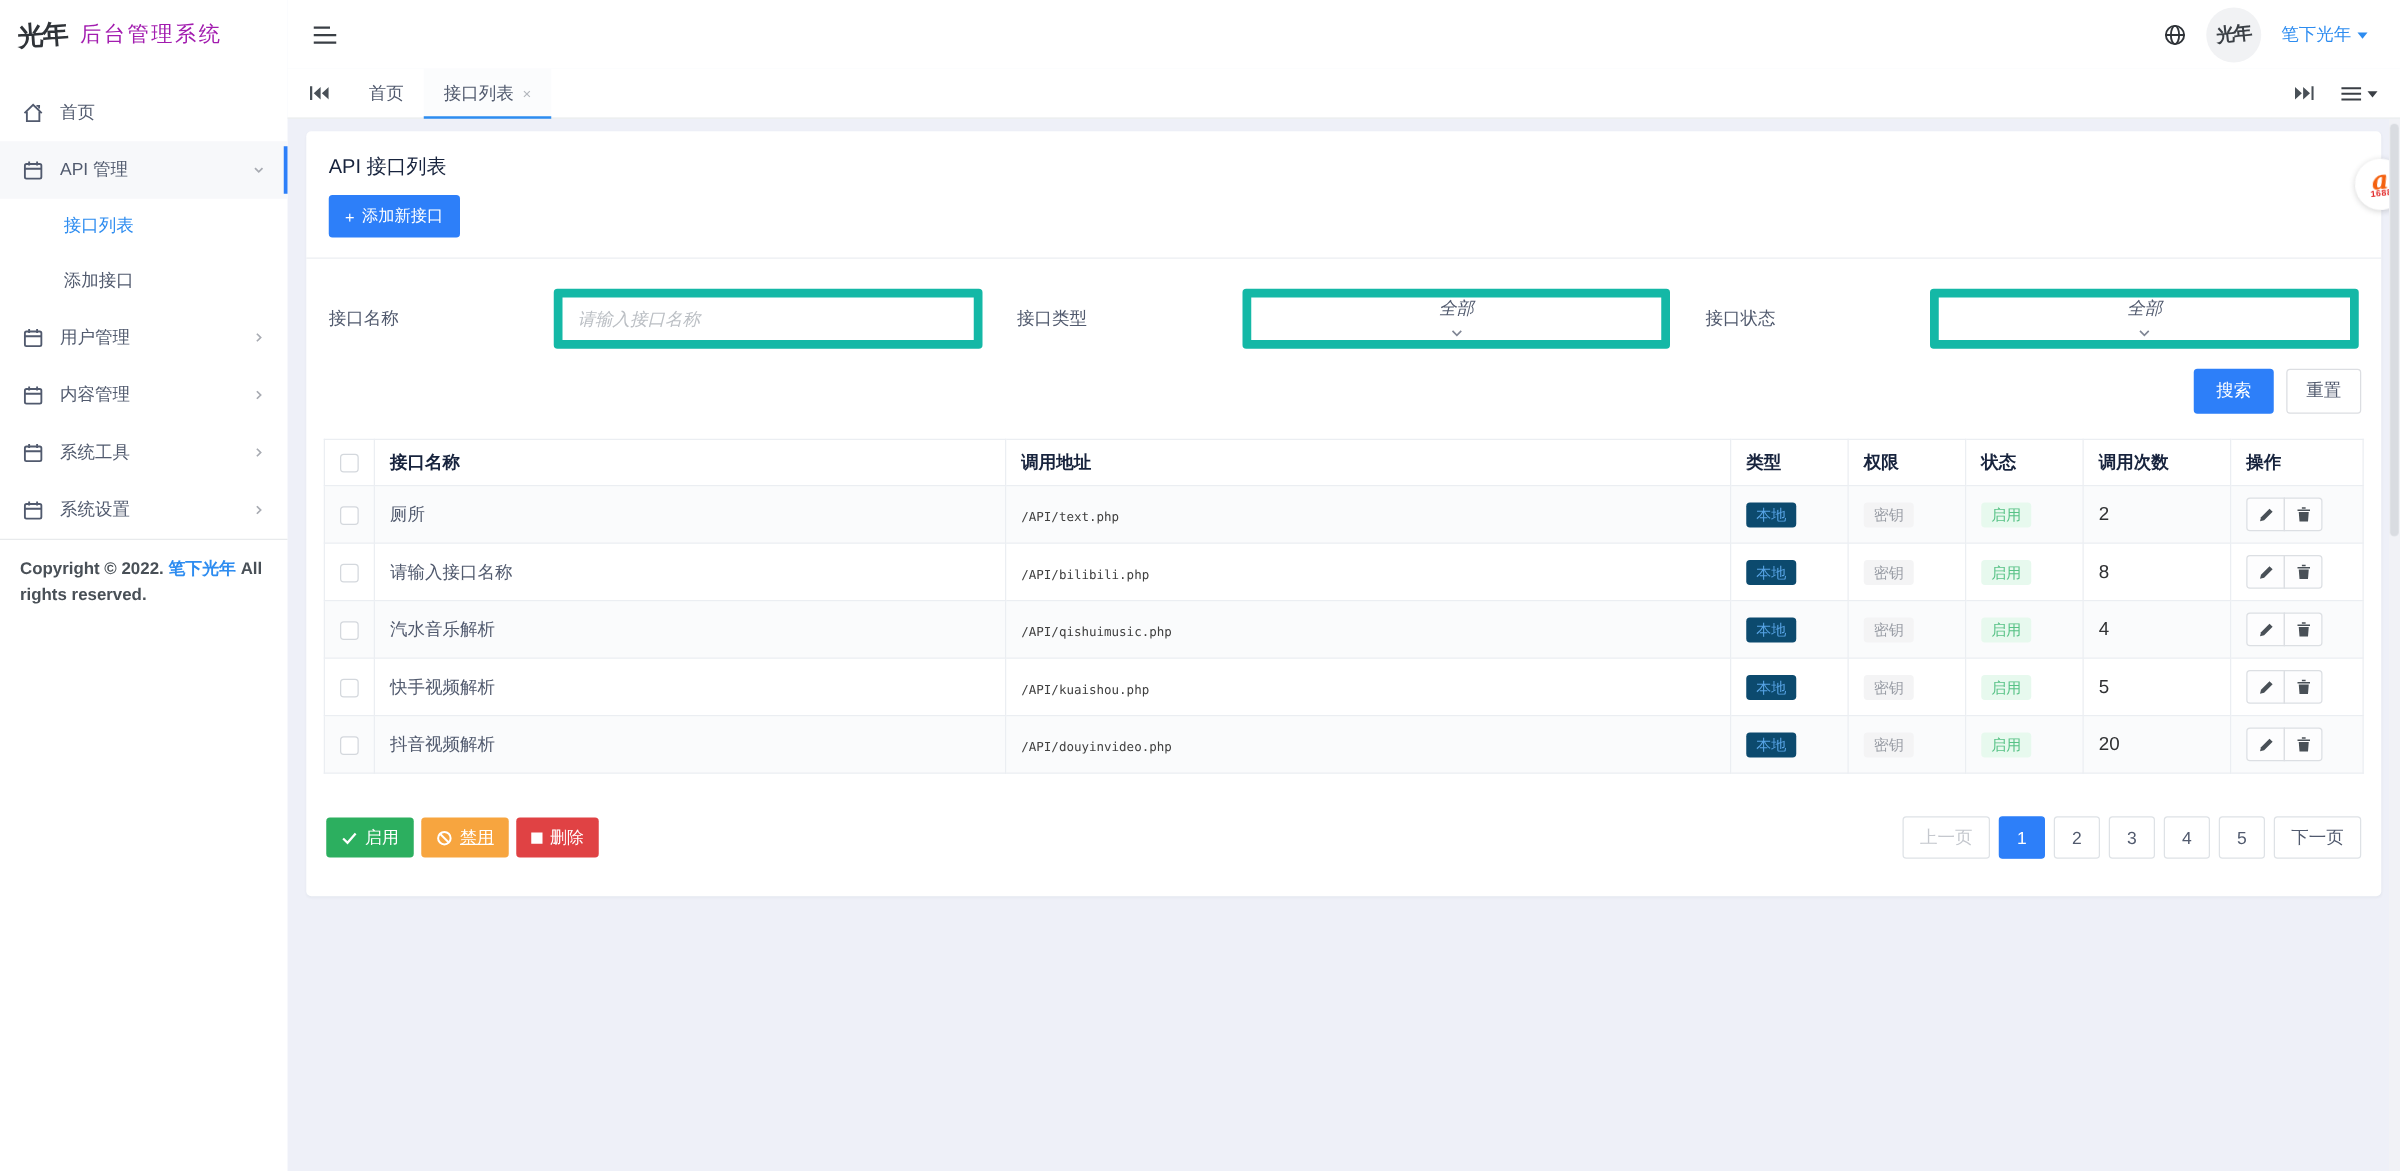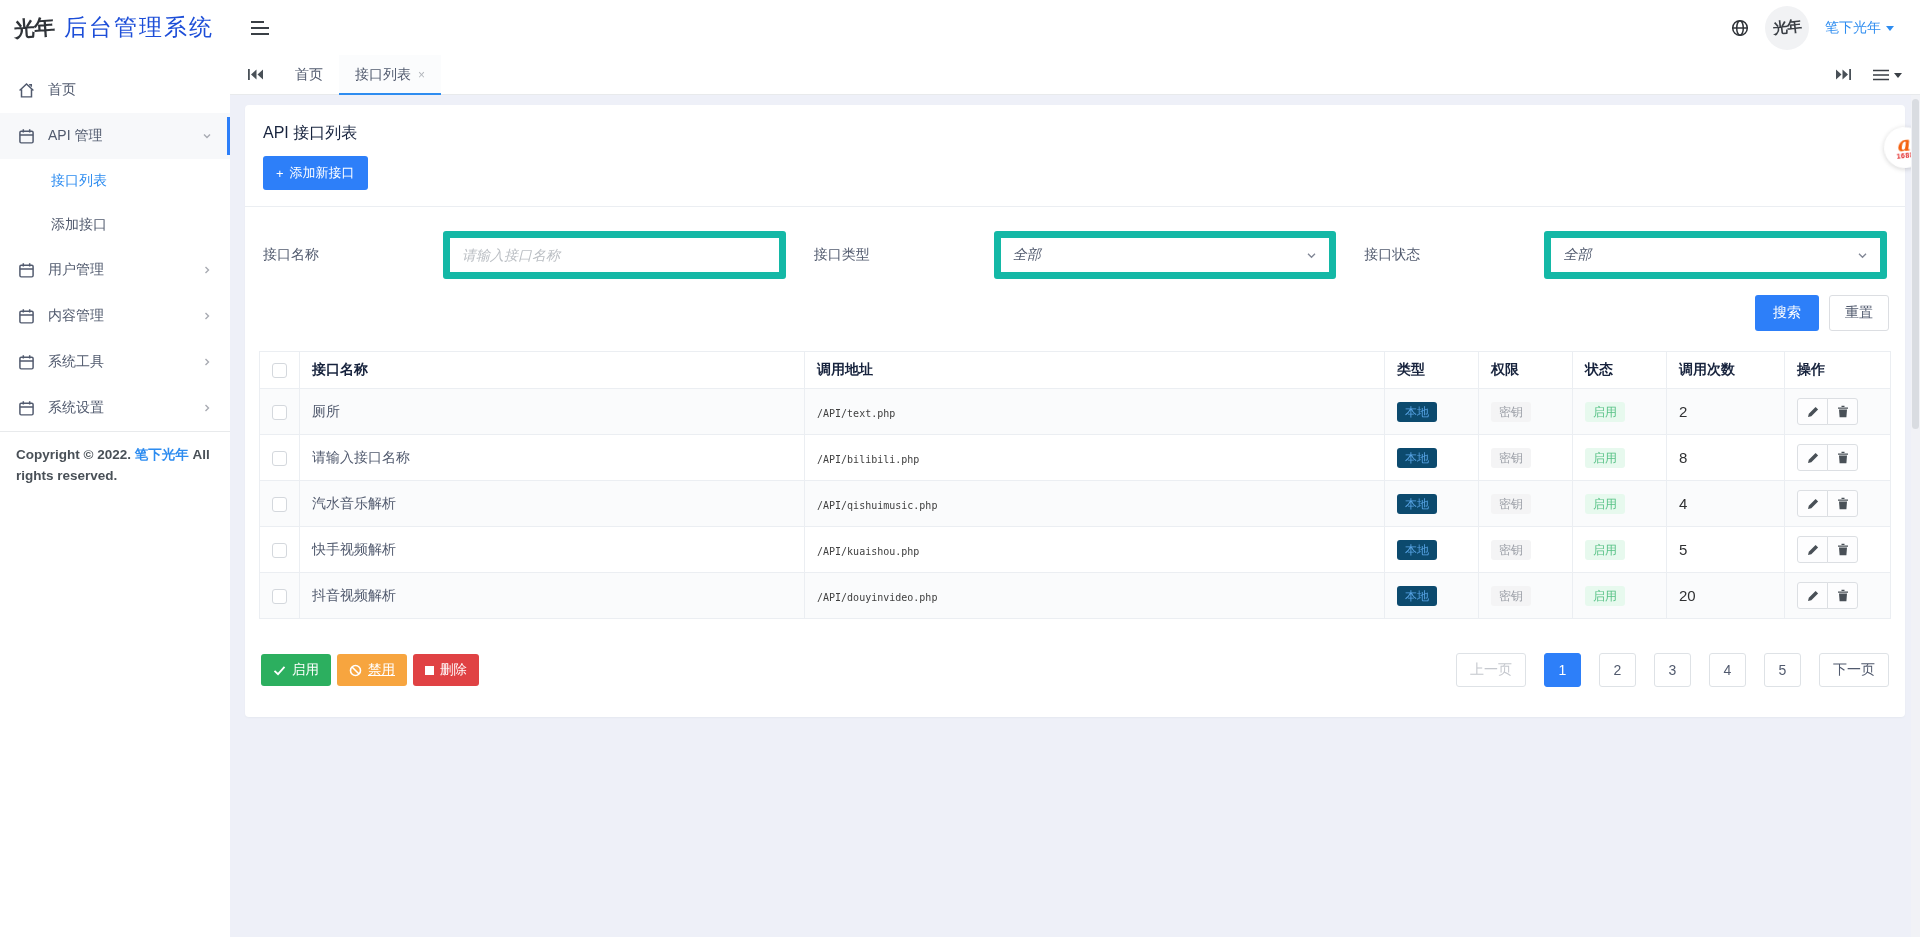--- a/index.html
+++ b/index.html
@@ -7,21 +7,21 @@
   body {
     font-family:"Liberation Sans","DejaVu Sans",sans-serif;
     font-size:14px; color:#515a6e; background:#eef0f8;
   }
   .app { display:flex; width:100%; height:100%; }
 
   
   .sidebar { width:230px; background:#fff; display:flex; flex-direction:column; flex-shrink:0; }
   .logo-row { height:55px; display:flex; align-items:center; padding:0 14px; flex-shrink:0; }
   .logo-mark { font-size:21px; font-weight:700; color:#2f3338; transform:rotate(-4deg); letter-spacing:-1px; font-family:"DejaVu Serif",serif; }
-  .logo-title { margin-left:10px; font-size:23px; color:#1d4ed8; letter-spacing:2px; white-space:nowrap; }
+  .logo-title { margin-left:10px; font-size:17px; color:#a21caf; letter-spacing:2px; white-space:nowrap; }
   .nav { flex:1; padding-top:12px; }
   .nav-item { height:46px; display:flex; align-items:center; gap:13px; padding:0 18px; color:#515a6e; cursor:pointer; position:relative; }
   .nav-item .mi { width:17px; height:17px; flex-shrink:0; color:#515a6e; }
   .nav-item .chev { margin-left:auto; color:#a8abb2; width:10px; height:10px; }
   .nav-item.parent-open { background:#f7f8fa; }
   .nav-item.parent-open::after { content:""; position:absolute; right:0; top:4px; bottom:4px; width:3px; background:#2d7ff9; }
   .nav-sub { height:44px; display:flex; align-items:center; padding-left:51px; color:#515a6e; cursor:pointer; }
   .nav-sub.active { color:#2d8cf0; }
   .copyright { border-top:1px solid #e8eaec; padding:13px 16px; font-size:13.5px; line-height:1.55; color:#495057;font-weight:bold; }
   .copyright a { color:#2d8cf0; text-decoration:none; }
@@ -55,21 +55,21 @@
   .btn-primary { background:#2d7ff9; color:#fff; }
   .btn-add { margin:12px 0 0 4px; padding:8px 13px; }
   .divider { height:1px; background:#ebeef2; margin:16px -14px 0; }
 
   .filters { display:flex; gap:28px; margin-top:24px; padding:0 4px; }
   .fgroup { flex:1; display:flex; align-items:center; min-width:0; }
   .flabel { width:180px; flex-shrink:0; color:#515a6e; }
   .control { flex:1; height:48px; border:7px solid #14b8a6; border-radius:3px; background:#fff;font-style:italic; }
   input.control { padding:0 12px; font-size:14px; color:#515a6e; font-family:inherit; outline:none; }
   input.control::placeholder { color:#bbbfc4; }
-  .select { display:flex; align-items:center; justify-content:space-between; padding:0 12px; color:#515a6e; cursor:pointer; }
+  .select { display:flex; align-items:center; justify-content:space-between; padding:0 12px; color:#515a6e; cursor:pointer;flex-direction:column; }
   .select .sel-chev { width:11px; height:11px; color:#808695; }
 
   .search-row { display:flex; justify-content:flex-end; gap:10px; margin-top:16px; padding-right:2px; }
   .btn-search { padding:8px 18px; font-size:14px; }
   .btn-reset { background:#fff; border:1px solid #dcdee2; color:#515a6e; padding:8px 15px; font-size:14px; }
 
   table { width:100%; border-collapse:collapse; margin-top:20px; }
   th,td { border:1px solid #ebeef2; padding:9px 12px; font-size:14px; text-align:left; }
   th { color:#17233d; font-weight:bold; background:#fff; }
   td { color:#515a6e; height:46px; }
@@ -89,21 +89,21 @@
 
   .card-footer { display:flex; justify-content:space-between; align-items:center; margin-top:34px; padding:0 2px; }
   .bulk { display:flex; gap:6px; }
   .btn-bulk { color:#fff; padding:7px 12px; font-size:13.5px; }
   .btn-enable  { background:#2caf5f; }
   .btn-disable { background:#f7a53f;text-decoration:underline; }
   .btn-delete  { background:#e04244; }
   .bulk-ic { width:13px; height:13px; }
   .sq { display:inline-block; width:9px; height:9px; background:#fff; }
 
-  .pagination { display:flex; gap:18px;padding-left:44px; }
+  .pagination { display:flex; gap:7px;padding-left:44px; }
   .page-btn { min-width:37px; height:34px; padding:0 13px; border:1px solid #dee2e6; border-radius:3px; background:#fff; color:#515a6e; display:flex; align-items:center; justify-content:center; cursor:pointer; font-size:14px; }
   .page-btn.disabled { color:#c5c8ce; cursor:default; }
   .page-btn.active { background:#2d7ff9; border-color:#2d7ff9; color:#fff; }
 
   
   .badge-1688 { position:fixed; top:127px; right:-5px; width:41px; height:41px; border-radius:50%; background:#fff; box-shadow:0 1px 5px rgba(0,0,0,.18); display:flex; flex-direction:column; align-items:center; justify-content:center; cursor:pointer; transform:rotate(-6deg); }
   .badge-1688 .a-swirl { font-family:"DejaVu Serif",serif; font-style:italic; font-weight:700; font-size:21px; line-height:16px; color:#f4610f; }
   .badge-1688 .num { font-size:7px; font-weight:bold; color:#e02020; letter-spacing:.5px; }
 
   

